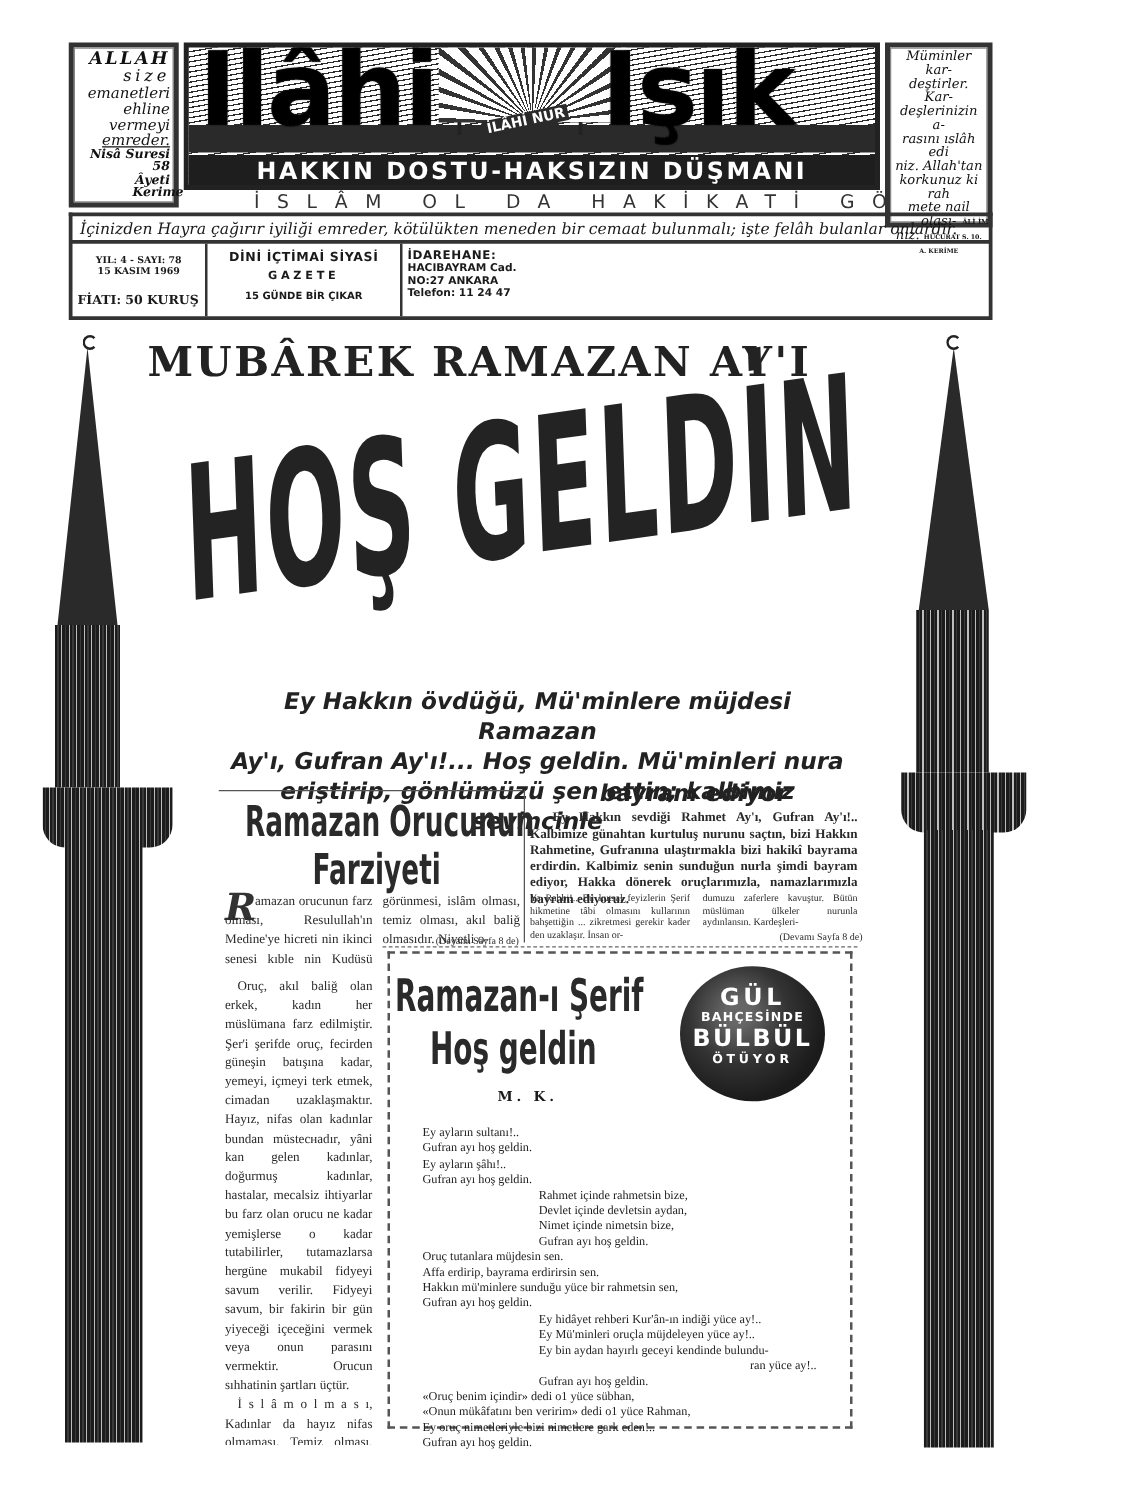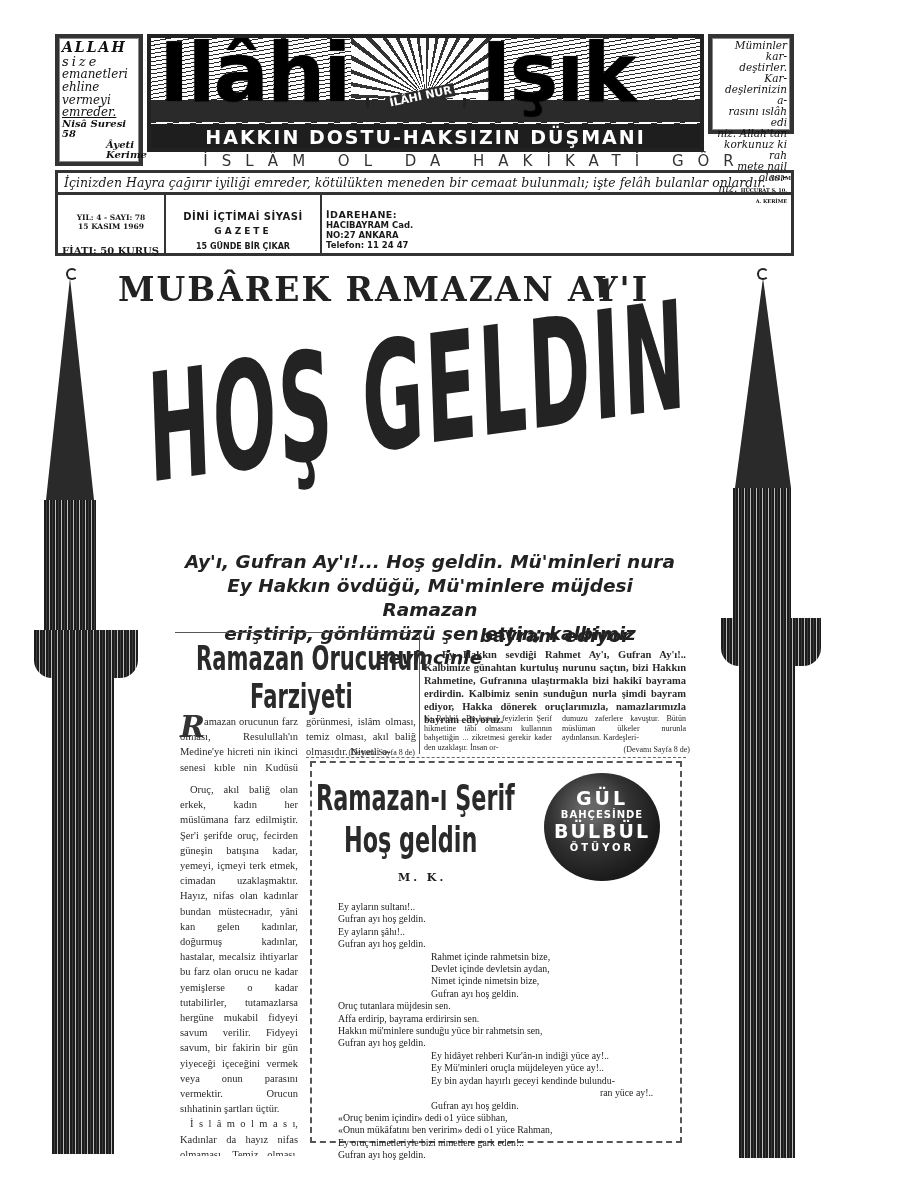--- a/index.html
+++ b/index.html
@@ -4,41 +4,41 @@
 <style>
   html, body { margin:0; padding:0; background:#ffffff; }
   body { width:900px; height:1200px; position:relative; overflow:hidden;
          font-family:"Liberation Serif", serif; color:#1a1a1a; }
   .abs { position:absolute; }
   .stipple-border { border:4px solid #333; box-shadow: inset 0 0 0 1px #888; }
 
   
   .quote-box { background:#fff; padding:2px 3px; box-sizing:border-box;
                font-family:"DejaVu Serif", serif; font-style:italic; color:#111;
-               text-align:left; }
+               text-align:right; }
   .quote-box .line { display:block; line-height:1.05; }
 
   
   .masthead { background:
       repeating-linear-gradient(170deg, #fff 0 3px, #2a2a2a 3px 4px);
       border:4px solid #222; box-sizing:border-box; overflow:hidden;padding-left:24px; }
   .mast-word { font-family:"DejaVu Sans", sans-serif; font-weight:900; color:#2b2b2b;
       letter-spacing:-2px; line-height:1; text-shadow:0 0 1px #000;
       background:repeating-linear-gradient(90deg,#1d1d1d 0 2px,#4a4a4a 2px 3px);
       -webkit-background-clip:text; background-clip:text; color:transparent; }
   .skyline { background:#2a2a2a; }
   .mast-band { background:#1e1e1e; color:#fff; font-family:"DejaVu Sans", sans-serif;
       font-weight:bold; letter-spacing:2px; text-align:center; }
   .sub-slogan { font-family:"DejaVu Sans", sans-serif; letter-spacing:14px; color:#333;
       text-align:center; font-size:15px; }
 
   .verse-strip { border:3px solid #333; border-bottom:none; font-family:"DejaVu Serif", serif;
       font-style:italic; font-size:12.5px; padding:2px 6px; box-sizing:border-box; white-space:nowrap; overflow:hidden; }
   .info-row { border:3px solid #333; box-sizing:border-box; display:flex; }
-  .info-cell { border-right:2px solid #333; box-sizing:border-box; padding:12px 4px; }
+  .info-cell { border-right:2px solid #333; box-sizing:border-box; padding:2px 4px; }
   .info-cell:last-child { border-right:none; }
 
   
   .mubarek { font-family:"DejaVu Serif", serif; font-weight:bold; font-size:33px; letter-spacing:2px; color:#222; white-space:nowrap; }
   .hos { font-family:"DejaVu Sans", sans-serif; font-weight:bold; color:#232323;
          transform-origin:center; letter-spacing:4px; white-space:nowrap; }
 
   .lead { font-family:"DejaVu Sans", sans-serif; font-style:italic; font-weight:bold;
           font-size:18.5px; line-height:24px; color:#222; text-align:center; }
 
@@ -80,21 +80,21 @@
   <div class="abs" style="left:312px;top:30px;width:3px;height:40px;background:#222;"></div>
   <div class="abs" style="left:200px;top:0;width:150px;height:60px;background:repeating-conic-gradient(from 180deg at 50% 100%, #333 0 3deg, #fff 3deg 9deg);"></div>
   <div class="abs mast-word" style="left:8px;top:-6px;font-size:82px;">İlâhi</div>
   <div class="abs mast-word" style="left:330px;top:-6px;font-size:82px;">Işık</div>
   <div class="abs" style="left:235px;top:52px;font-family:'DejaVu Sans',sans-serif;font-weight:bold;font-size:11px;color:#fff;background:#2a2a2a;padding:0 3px;transform:rotate(-12deg);">İLÂHİ NUR</div>
   <div class="abs mast-band" style="left:0;top:86px;width:549px;height:26px;line-height:26px;font-size:19px;">HAKKIN DOSTU-HAKSIZIN DÜŞMANI</div>
 </div>
 
 <div class="abs sub-slogan" style="left:150px;top:152px;width:555px;margin-left:48px;">İSLÂM OL DA HAKİKATİ GÖR</div>
 
-<div class="abs stipple-border quote-box" style="left:708px;top:34px;width:86px;height:100px;font-size:10.5px;text-align:right;">
+<div class="abs stipple-border quote-box" style="left:708px;top:34px;width:86px;height:148px;font-size:10.5px;text-align:center;">
   <span class="line">Müminler kar-</span>
   <span class="line">deştirler. Kar-</span>
   <span class="line">deşlerinizin a-</span>
   <span class="line">rasını ıslâh edi</span>
   <span class="line">niz. Allah'tan</span>
   <span class="line">korkunuz ki rah</span>
   <span class="line">mete nail olası-</span>
   <span class="line">
     <span>nız.</span>
     <span style="font-size:5px;font-style:normal;font-weight:bold;">HÜCURAT S. 10. A. KERİME</span>
@@ -141,22 +141,22 @@
   <div class="abs dark" style="left:24px;top:396px;width:56px;height:494px;"></div>
 </div>
 
 <div class="abs mubarek" style="left:118px;top:270px;">MUBÂREK RAMAZAN AY'I</div>
 
 <div class="abs hos" style="left:148px;top:340px;width:540px;height:180px;">
   <span class="abs" style="left:0;top:0;font-size:150px;line-height:180px;transform:scaleX(0.5) rotate(-4deg);transform-origin:left center;display:inline-block;width:1080px;">HOŞ GELDİN</span>
 </div>
 
 <div class="abs lead" style="left:180px;top:550px;width:500px;">
+  <div>Ey Hakkın övdüğü, Mü'minlere müjdesi Ramazan</div>
   <div>Ay'ı, Gufran Ay'ı!... Hoş geldin. Mü'minleri nura</div>
-  <div>Ey Hakkın övdüğü, Mü'minlere müjdesi Ramazan</div>
   <div>eriştirip, gönlümüzü şen ettin; kalbimiz sevincinle</div>
 </div>
 <div class="abs lead" style="left:430px;top:624px;width:250px;">bayram ediyor</div>
 
 <div class="abs" style="left:175px;top:632px;width:243px;height:1px;background:#555;"></div>
 <div class="abs" style="left:419px;top:632px;width:1px;height:122px;background:#555;"></div>
 
 <div class="abs col-text" style="left:424px;top:648px;width:262px;font-weight:bold;font-size:10.5px;line-height:13px;text-indent:18px;">Ey Hakkın sevdiği Rahmet Ay'ı, Gufran Ay'ı!.. Kalbimize günahtan kurtuluş nurunu saçtın, bizi Hakkın Rahmetine, Gufranına ulaştırmakla bizi hakikî bayrama erdirdin. Kalbimiz senin sunduğun nurla şimdi bayram ediyor, Hakka dönerek oruçlarımızla, namazlarımızla bayram ediyoruz.</div>
 <div class="abs col-text" style="left:424px;top:714px;width:128px;font-size:8px;line-height:9.6px;height:38px;overflow:hidden;">Ya Rabbi!.. Bu kutsal feyizlerin Şerif hikmetine tâbi olmasını kullarının bahşettiğin ... zikretmesi gerekir kader den uzaklaşır. İnsan or-</div>
 <div class="abs col-text" style="left:562px;top:714px;width:124px;font-size:8px;line-height:9.6px;height:30px;overflow:hidden;">dumuzu zaferlere kavuştur. Bütün müslüman ülkeler nurunla aydınlansın. Kardeşleri-</div>

